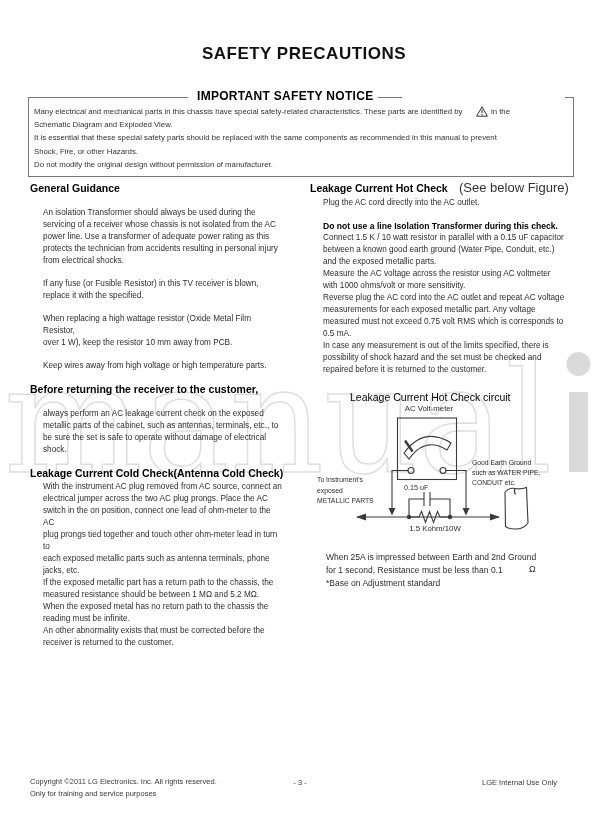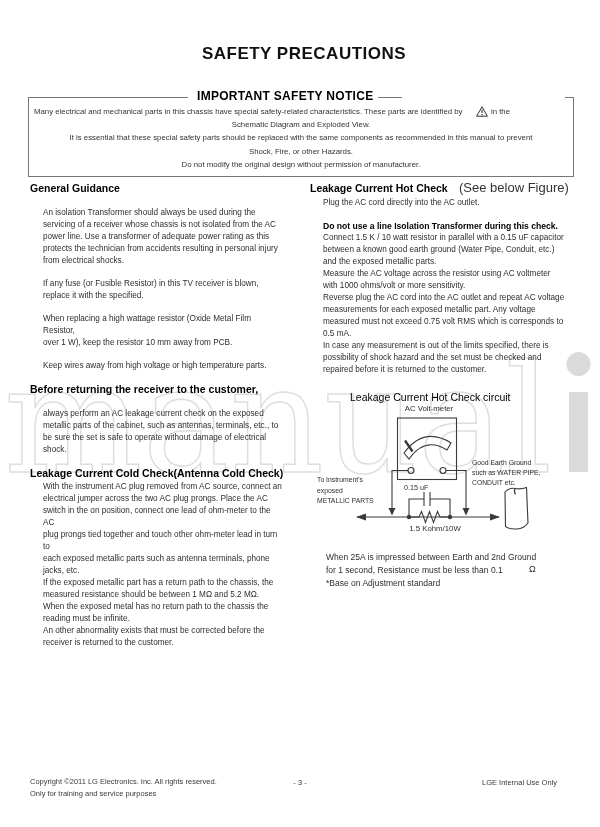--- a/index.html
+++ b/index.html
@@ -6,21 +6,21 @@
   .page{position:relative;width:600px;height:827px;background:#fff;overflow:hidden;
         font-family:"Liberation Sans",sans-serif;color:#2a2a2a;}
   .content{position:absolute;left:0;top:0;width:600px;height:827px;z-index:2;}
   .wm{position:absolute;left:0;top:330px;z-index:1;pointer-events:none;}
 
   .doc-title{position:absolute;left:16px;top:44px;width:576px;margin:0;text-align:center;
              font-size:17px;font-weight:bold;color:#111;letter-spacing:.5px;}
 
   
   .notice-box{position:absolute;left:28px;top:97px;width:544px;height:79px;
-              border-left:1px solid #777;border-right:1px solid #777;border-bottom:1px solid #777;text-align:center;}
+              border-left:1px solid #777;border-right:1px solid #777;border-bottom:1px solid #777;}
   .tb{position:absolute;top:0;border-top:1.2px solid #777;height:0;}
   .tb-left{left:0;width:159px;}
   .tb-right{left:349px;width:24px;}
   .tb-stub{right:0;width:8px;}
   .notice-title{position:absolute;left:168px;top:-8px;margin:0;font-size:12px;font-weight:bold;color:#000;
                 letter-spacing:.3px;white-space:nowrap;}
   .notice-body{position:absolute;left:5px;top:8px;width:534px;font-size:7.8px;line-height:13.2px;color:#333;}
   .n-line1{display:flex;align-items:center;padding-right:58px;}
   .n-line1 .sp{flex:1;}
   .n-line1 .warn{margin:0 3px 0 0;flex:none;}

